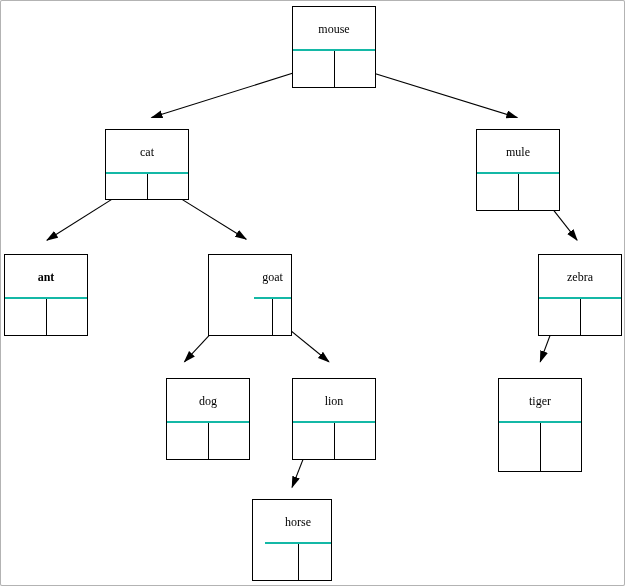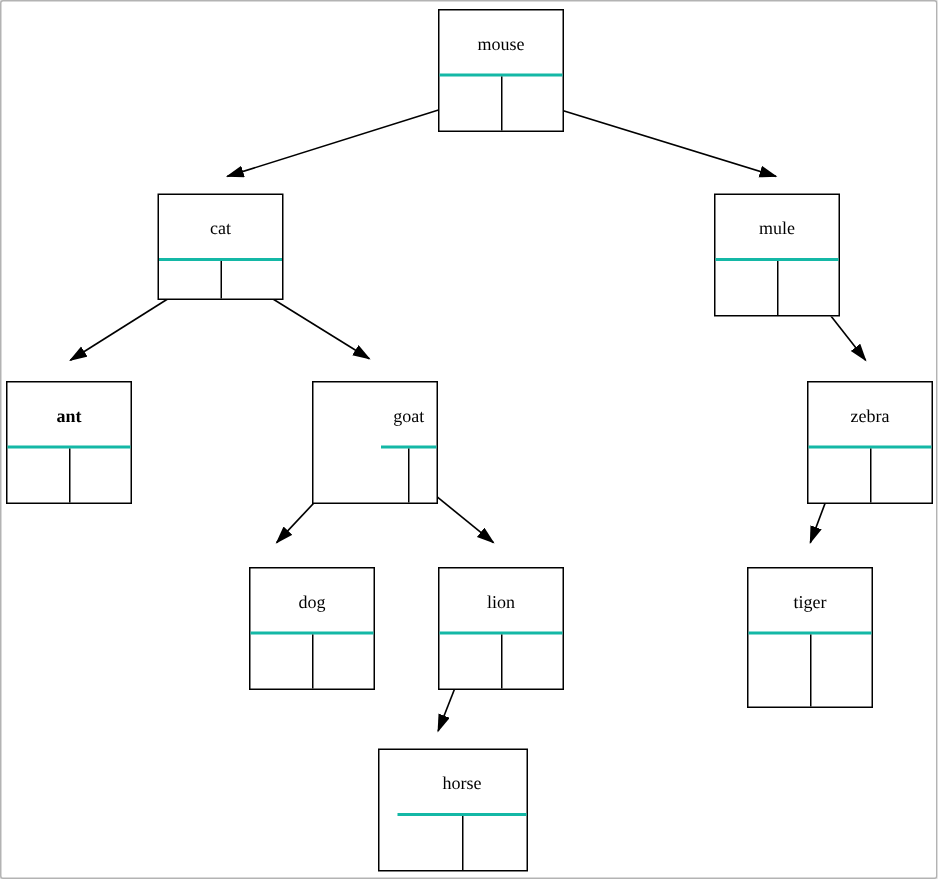--- a/index.html
+++ b/index.html
@@ -125,21 +125,21 @@
           <div class="pointer-cell right"></div>
         </div>
       </div>
       <div class="node" style="left: 497px; top: 377px; width: 84px; height: 94px;">
         <div class="node-label">tiger</div>
         <div class="node-cells">
           <div class="pointer-cell left"></div>
           <div class="pointer-cell right"></div>
         </div>
       </div>
-      <div class="node" style="left: 251px; top: 498px; width: 100px; height: 82px; padding-left: 12px;">
+      <div class="node" style="left: 251px; top: 498px; width: 80px; height: 82px; padding-left: 12px;">
         <div class="node-label">horse</div>
         <div class="node-cells">
           <div class="pointer-cell left"></div>
           <div class="pointer-cell right"></div>
         </div>
       </div>
     </div>
 </div>
 
 </body></html>

